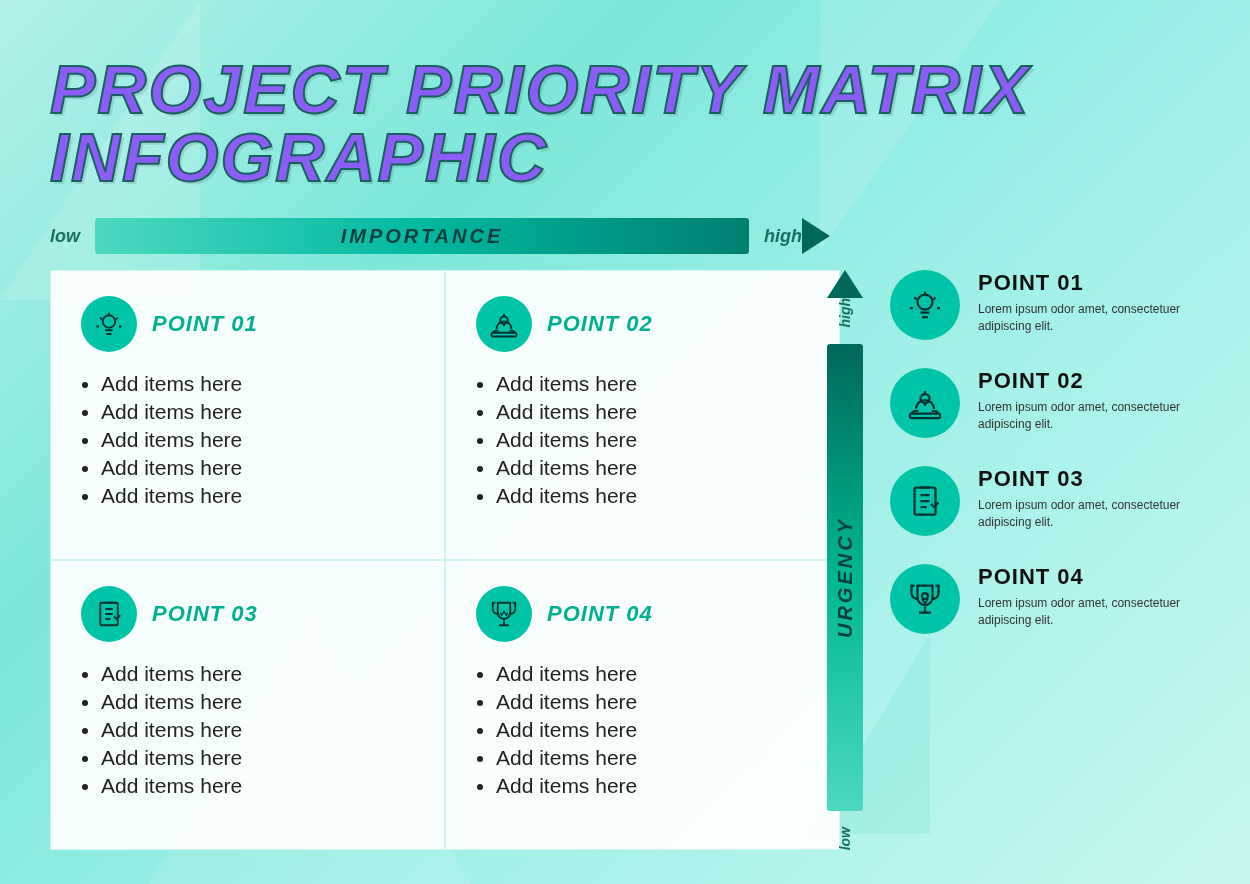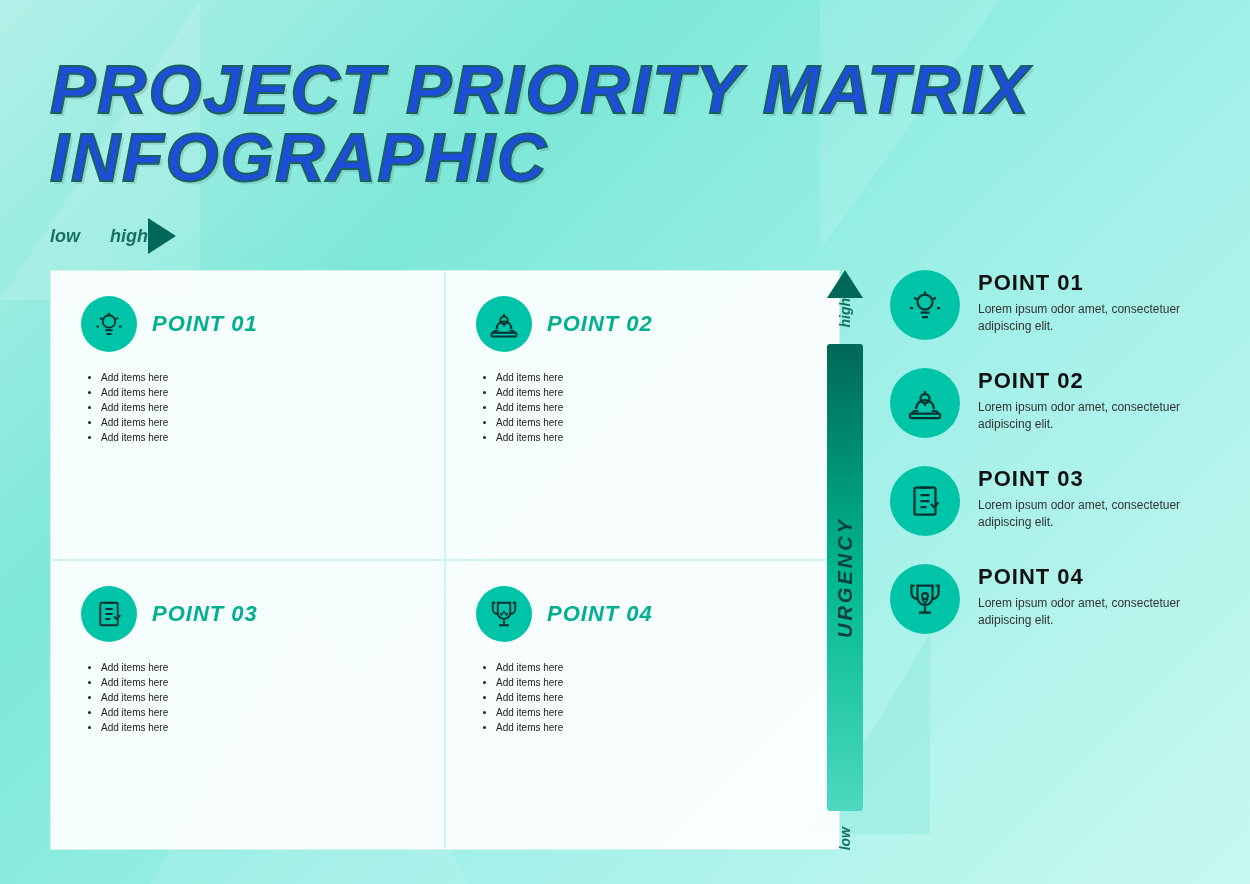--- a/index.html
+++ b/index.html
@@ -50,21 +50,21 @@
 
     
     .title {
       position: absolute;
       top: 55px;
       left: 50px;
       font-size: 68px;
       font-weight: 900;
       font-style: italic;
       font-family: 'Arial Black', Arial, sans-serif;
-      color: #1d4ed8;
+      color: #8b5cf6;
       text-transform: uppercase;
       letter-spacing: 2px;
       -webkit-text-stroke: 2px #1a6060;
       text-shadow: 3px 3px 0 rgba(0,0,0,0.1);
       line-height: 1;
     }
 
     
     .importance-bar-container {
       position: absolute;
@@ -179,21 +179,21 @@
       text-transform: uppercase;
       letter-spacing: 1px;
     }
 
     .cell-list {
       list-style: disc;
       padding-left: 20px;
     }
 
     .cell-list li {
-      font-size: 10px;
+      font-size: 21px;
       color: #222;
       margin-bottom: 4px;
       font-family: Arial, sans-serif;
     }
 
     
     .urgency-bar-container {
       position: absolute;
       top: 270px;
       left: 820px;
@@ -314,20 +314,23 @@
 
 <div class="bg-shape bg-triangle1"></div>
 <div class="bg-shape bg-triangle2"></div>
 <div class="bg-shape bg-triangle3"></div>
 <div class="bg-shape bg-triangle4"></div>
 
 <div class="title">PROJECT PRIORITY MATRIX INFOGRAPHIC</div>
 
 <div class="importance-bar-container">
   <span class="importance-label-low">LOW</span>
+  <div class="importance-bar">
+    <span class="importance-bar-label">IMPORTANCE</span>
+  </div>
   <span class="importance-label-high">HIGH</span>
   <div class="importance-arrow"></div>
 </div>
 
 <div class="matrix-grid">
 
   <div class="matrix-cell">
     <div class="matrix-cell-header">
       <div class="cell-icon-circle">
         <svg viewBox="0 0 24 24">

